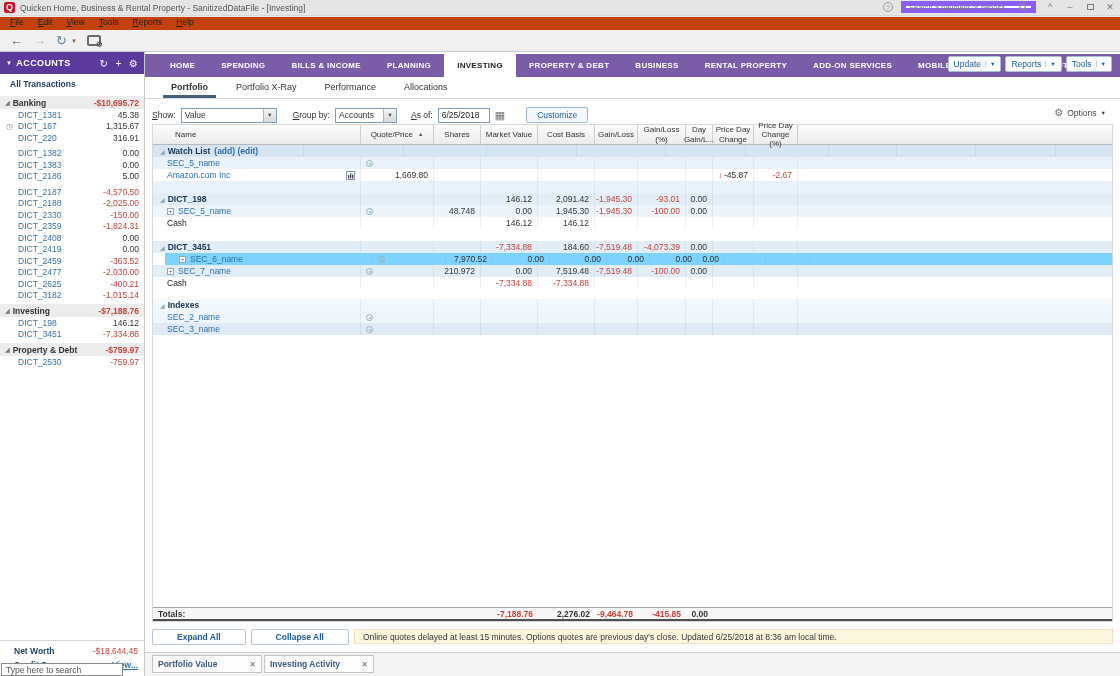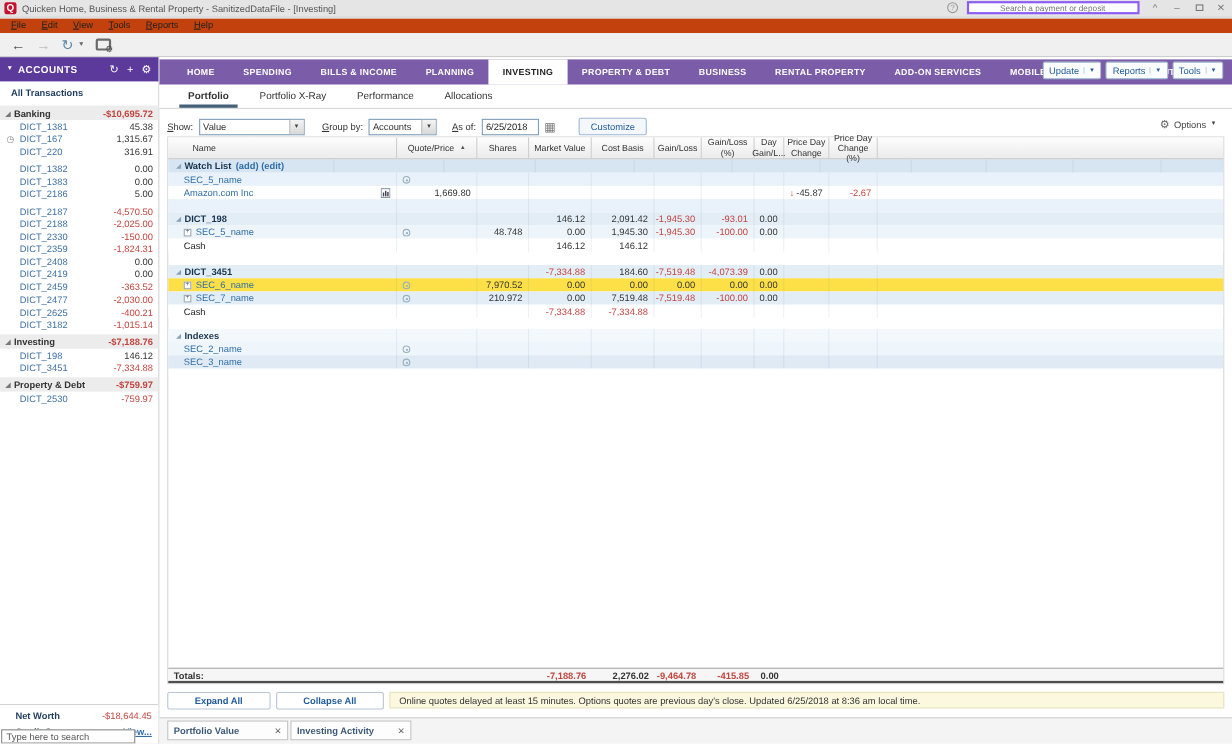--- a/index.html
+++ b/index.html
@@ -5,21 +5,21 @@
   * { box-sizing: border-box; margin:0; padding:0; }
   html,body { width:1120px; height:676px; overflow:hidden; }
   body { font-family:"Liberation Sans", sans-serif; background:#e9e9e9; position:relative; font-size:9px; color:#333; }
 
   
   .titlebar { position:absolute; left:0; top:0; width:1120px; height:16px; background:#e5e5e5; display:flex; align-items:center; border-bottom:1px solid #d8d8d8;}
   .qlogo { width:11px; height:11px; background:#c8102e; color:#fff; font-weight:bold; font-size:9px; text-align:center; line-height:11px; margin:0 5px 0 4px; border-radius:2px;}
   .apptitle { font-size:8.5px; color:#555; }
   .tb-right { position:absolute; right:4px; top:1px; display:flex; align-items:center; gap:8px; }
   .helpcirc { width:10px; height:10px; border:1px solid #9a9a9a; border-radius:50%; color:#9a9a9a; font-size:7px; text-align:center; line-height:9px; }
-  .searchbox { width:157px; height:12px; background:#fff; border:2px solid #8b5cf6; display:flex; align-items:center; padding:0 3px;flex-direction:column; }
+  .searchbox { width:135px; height:12px; background:#fff; border:5px solid #8b5cf6; display:flex; align-items:center; padding:0 3px; }
   .searchbox input { border:none; outline:none; flex:1; font-size:7.5px; color:#999; font-family:"Liberation Sans",sans-serif; background:transparent;}
   .winbtn { color:#7a7a7a; font-size:9px; width:12px; text-align:center; }
   .restore-glyph { width:7px; height:6px; border:1px solid #7a7a7a; display:inline-block; }
 
   
   .menubar { position:absolute; left:0; top:17px; width:1120px; height:13px; background:#c2410c; display:flex; padding-left:4px; gap:2px;}
   .menu-item { font-size:8.5px; color:#222; padding:0 6px; }
   .mnemonic::first-letter { text-decoration:underline; }
 
   
@@ -478,21 +478,21 @@
           <div class="cell num c-shares"></div>
           <div class="cell num c-mkt neg">-7,334.88</div>
           <div class="cell num c-cost">184.60</div>
           <div class="cell num c-gain neg">-7,519.48</div>
           <div class="cell num c-gainpct neg">-4,073.39</div>
           <div class="cell num c-day">0.00</div>
           <div class="cell num c-pdc"></div>
           <div class="cell num c-pdcpct"></div>
           <div class="cell c-fill"></div>
         </div>
-        <div class="trow" style="background: #fde047;">
+        <div class="trow" style="background: #7dd3fc; margin-left: 12px;">
           <div class="cell c-name" style="padding-left: 14px;">
             <div class="expbox">+</div>
             <div class="linkname">SEC_6_name</div>
           </div>
           <div class="cell num c-quote" style="justify-content: flex-start;">
             <div class="qcirc"></div>
           </div>
           <div class="cell num c-shares">7,970.52</div>
           <div class="cell num c-mkt">0.00</div>
           <div class="cell num c-cost">0.00</div>

